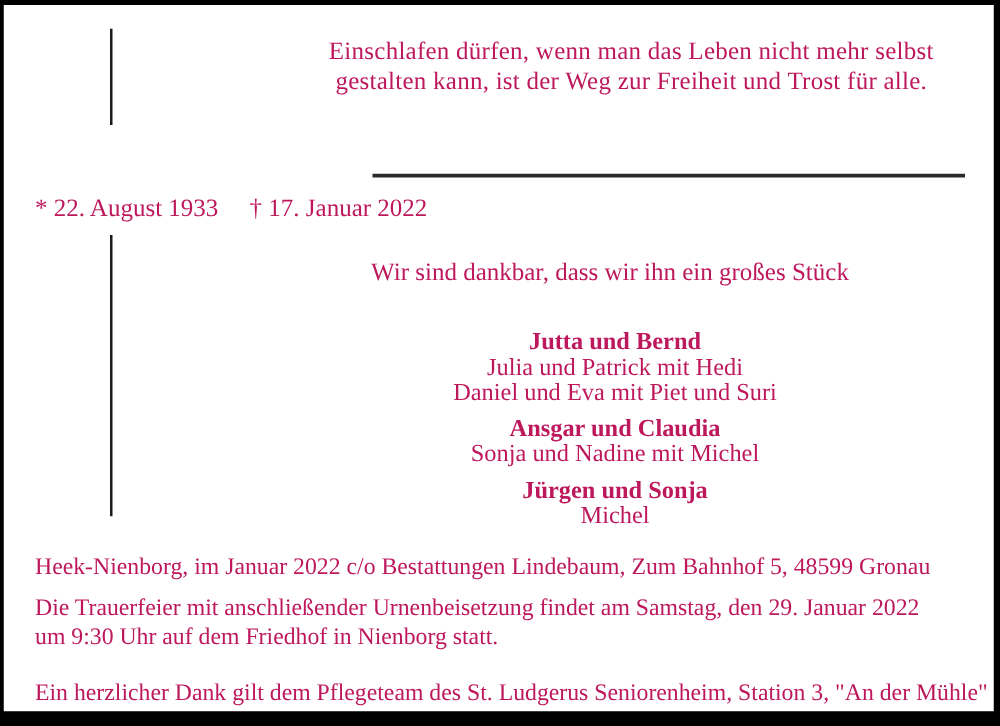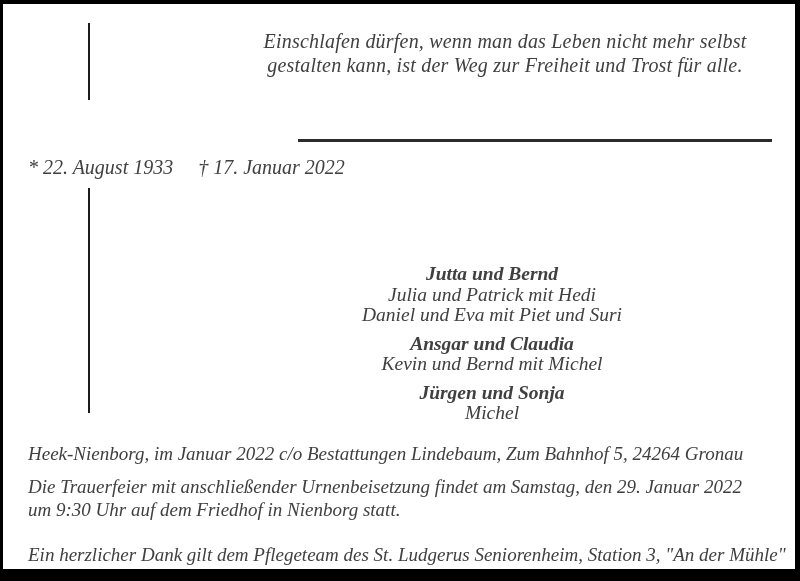--- a/index.html
+++ b/index.html
@@ -4,23 +4,22 @@
 <style>
   * { margin: 0; padding: 0; box-sizing: border-box; }
   html, body { background: #e8e8e8; }
   body { font-family: "Liberation Serif", "DejaVu Serif", serif; }
 
   .page {
     position: relative;
     width: 800px;
     height: 581px;
     background: #ffffff;
-    color: #404040;
+    color: #be185d;
     overflow: hidden;
-    font-style: italic;
   }
 
   
   .frame { position: absolute; background: #000000; }
   .frame-top    { left: 0; top: 0; width: 800px; height: 4px; }
   .frame-bottom { left: 0; top: 569px; width: 800px; height: 12px; }
   .frame-left   { left: 0; top: 0; width: 3px; height: 581px; }
   .frame-right  { left: 795px; top: 0; width: 5px; height: 581px; }
 
   
@@ -110,39 +109,40 @@
 
 
   <div class="name-rule"></div>
 
   <div class="dates">
     <span class="birth">* 22. August 1933</span>
     <span class="death">† 17. Januar 2022</span>
   </div>
 
   <div class="tribute">
+    <div>Wir sind dankbar, dass wir ihn ein großes Stück</div>
   </div>
 
   <div class="mourners">
     <div class="mourner-group">
       <div class="group-head">Jutta und Bernd</div>
       <div>Julia und Patrick mit Hedi</div>
       <div>Daniel und Eva mit Piet und Suri</div>
     </div>
     <div class="mourner-group">
       <div class="group-head">Ansgar und Claudia</div>
-      <div>Kevin und Bernd mit Michel</div>
+      <div>Sonja und Nadine mit Michel</div>
     </div>
     <div class="mourner-group">
       <div class="group-head">Jürgen und Sonja</div>
       <div>Michel</div>
     </div>
   </div>
 
-  <div class="notice notice-address">Heek-Nienborg, im Januar 2022 c/o Bestattungen Lindebaum, Zum Bahnhof 5, 24264 Gronau</div>
+  <div class="notice notice-address">Heek-Nienborg, im Januar 2022 c/o Bestattungen Lindebaum, Zum Bahnhof 5, 48599 Gronau</div>
 
   <div class="notice notice-funeral">
     <div>Die Trauerfeier mit anschließender Urnenbeisetzung findet am Samstag, den 29. Januar 2022</div>
     <div>um 9:30 Uhr auf dem Friedhof in Nienborg statt.</div>
   </div>
 
   <div class="notice notice-thanks">Ein herzlicher Dank gilt dem Pflegeteam des St. Ludgerus Seniorenheim, Station 3, "An der Mühle"</div>
 
 </div>
 

